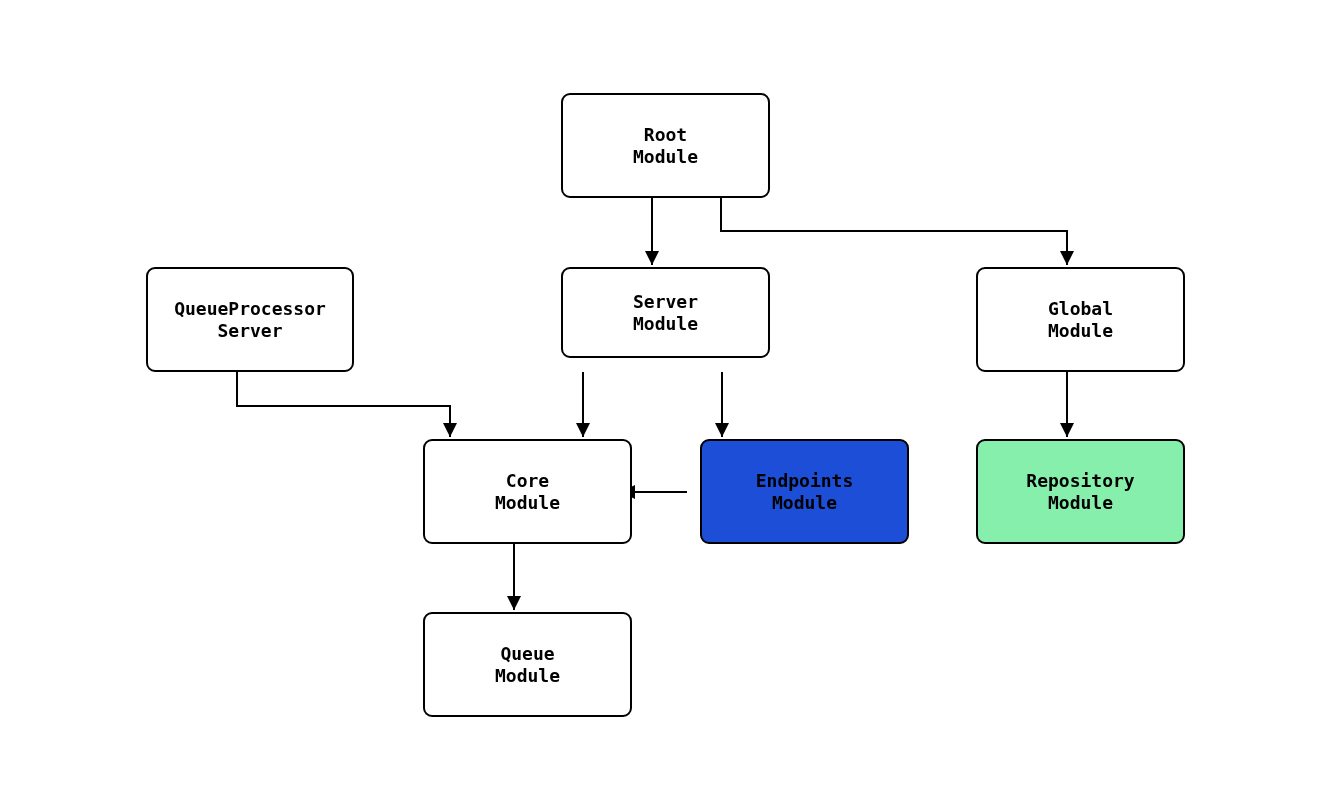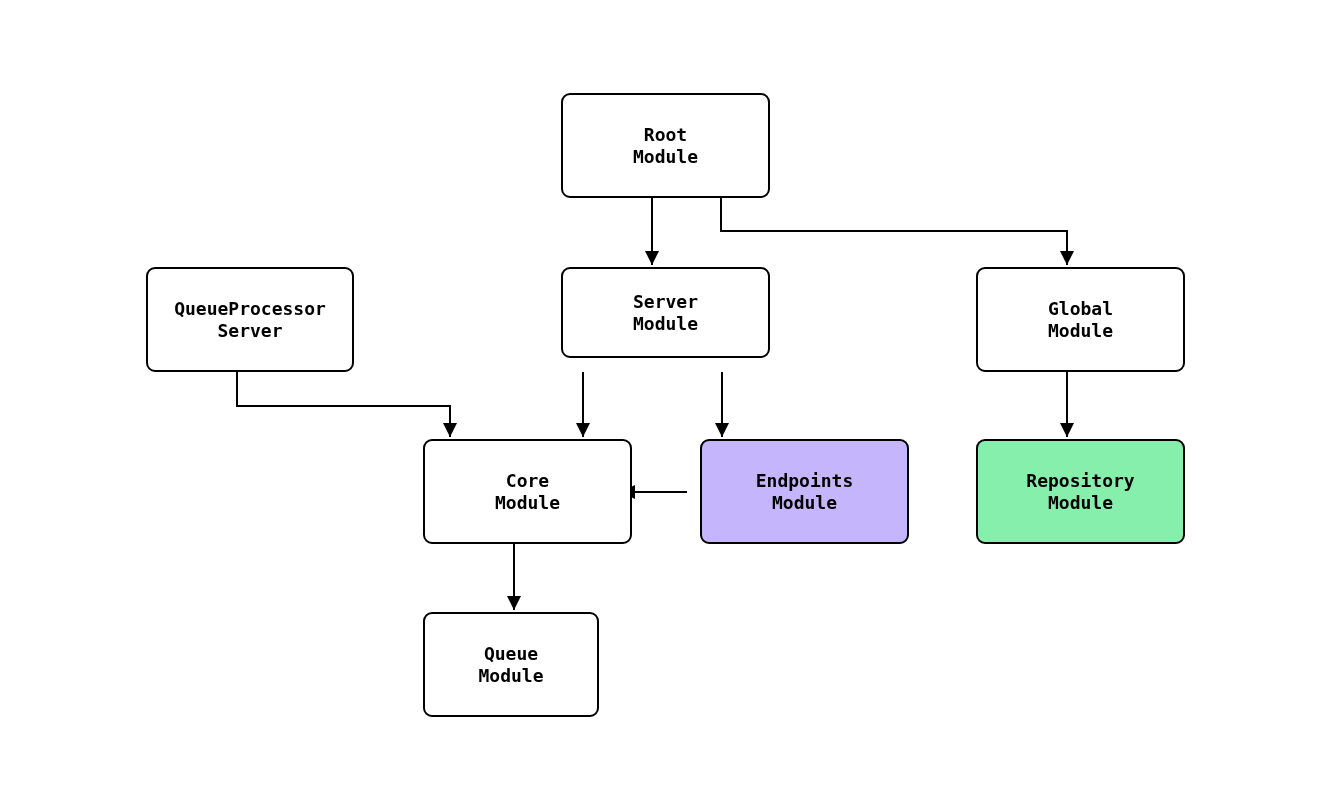--- a/index.html
+++ b/index.html
@@ -86,26 +86,26 @@
 Module</span>
       </div>
       <div class="node" style="left: 963px; top: 267px; width: 209px; height: 105px; border-color: rgb(0, 0, 0); background: rgb(255, 255, 255);">
         <span class="node-label">Global
 Module</span>
       </div>
       <div class="node" style="left: 410px; top: 439px; width: 209px; height: 105px; border-color: rgb(0, 0, 0); background: rgb(255, 255, 255);">
         <span class="node-label">Core
 Module</span>
       </div>
-      <div class="node" style="left: 687px; top: 439px; width: 209px; height: 105px; border-color: rgb(0, 0, 0); background: #c4b5fd;">
+      <div class="node" style="left: 687px; top: 439px; width: 209px; height: 105px; border-color: rgb(0, 0, 0); background: #1d4ed8;">
         <span class="node-label">Endpoints
 Module</span>
       </div>
       <div class="node" style="left: 963px; top: 439px; width: 209px; height: 105px; border-color: rgb(0, 0, 0); background: #86efac;">
         <span class="node-label">Repository
 Module</span>
       </div>
-      <div class="node" style="left: 410px; top: 612px; width: 176px; height: 105px; border-color: rgb(0, 0, 0); background: rgb(255, 255, 255);">
+      <div class="node" style="left: 410px; top: 612px; width: 209px; height: 105px; border-color: rgb(0, 0, 0); background: rgb(255, 255, 255);">
         <span class="node-label">Queue
 Module</span>
       </div>
     </div>
 </div>
 
 </body></html>

